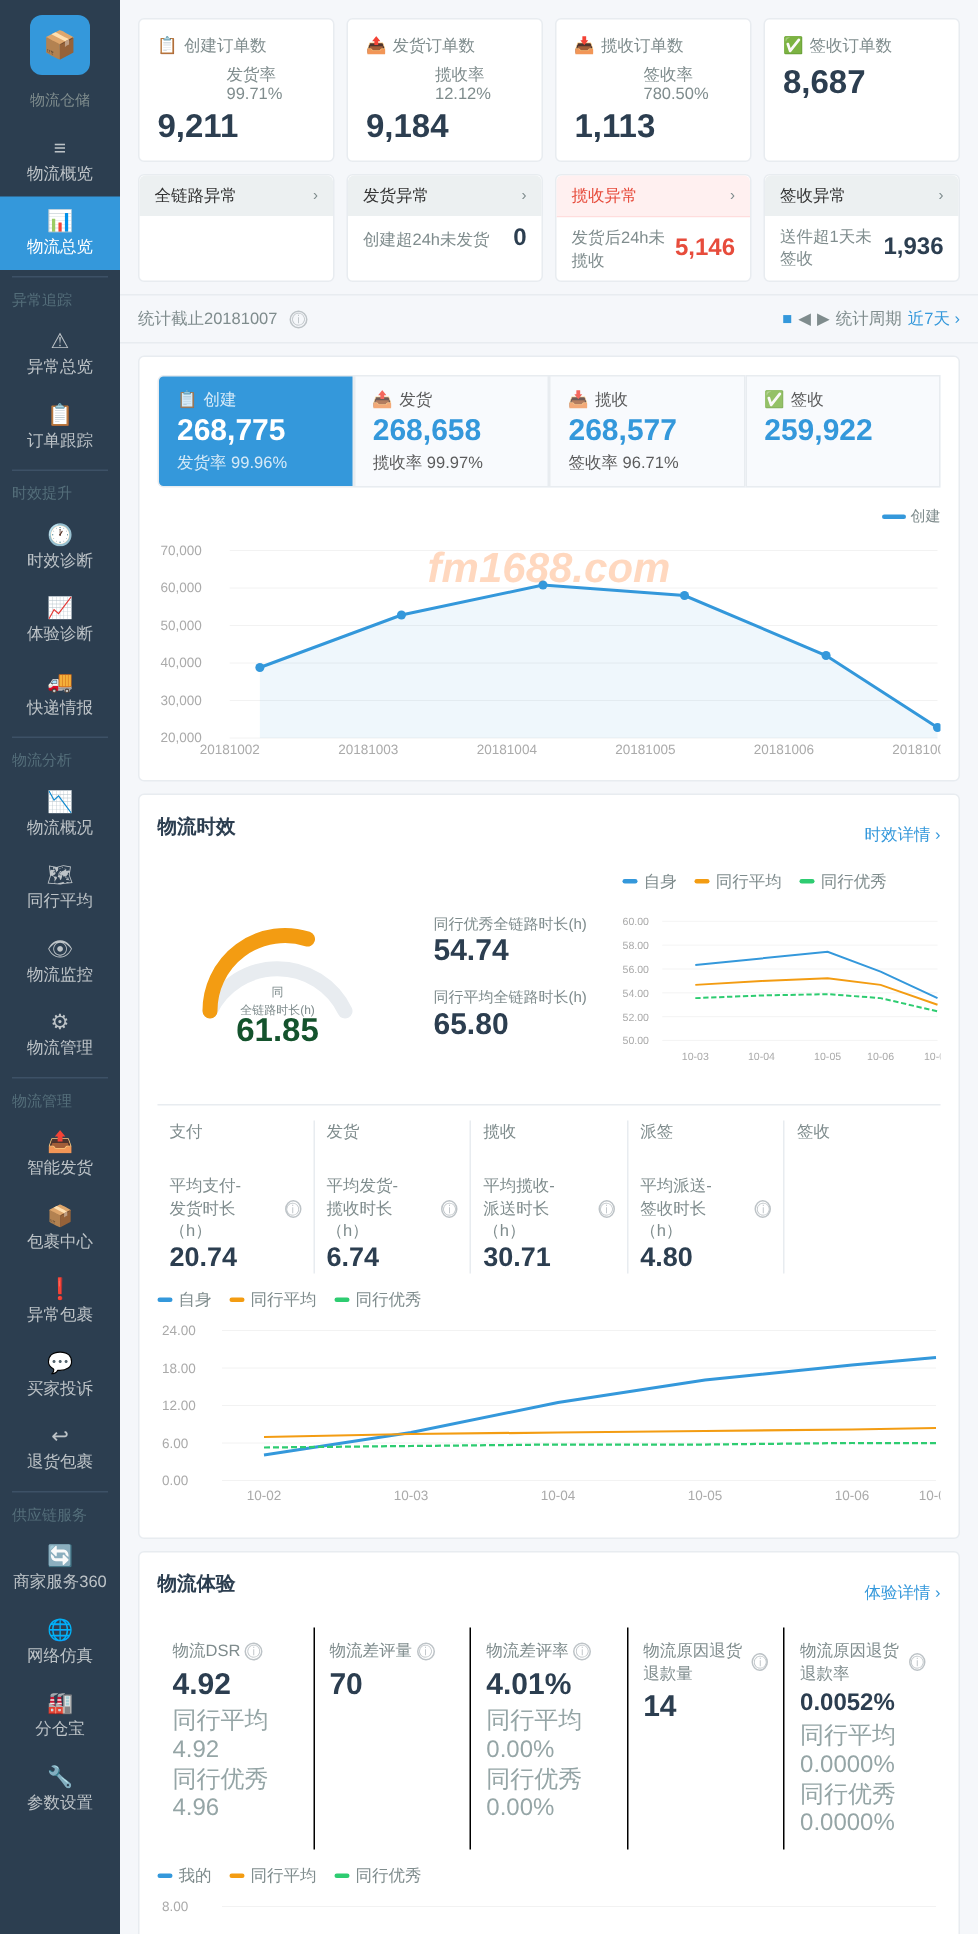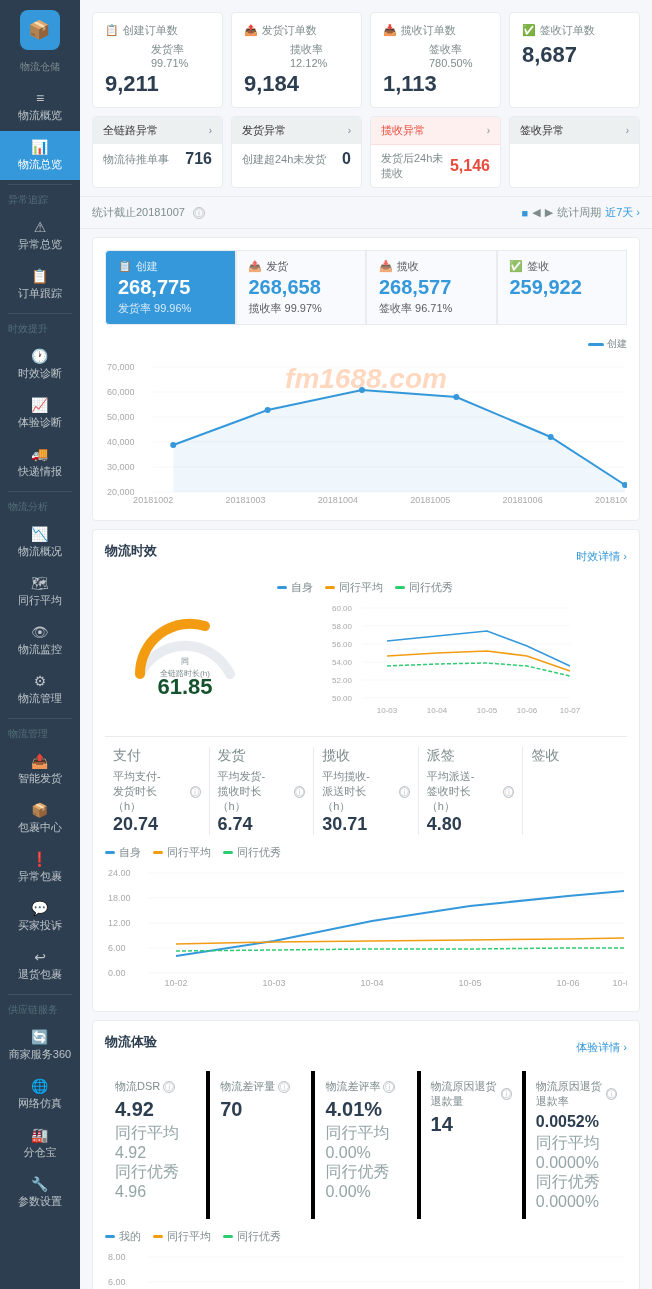--- a/index.html
+++ b/index.html
@@ -60,31 +60,31 @@
     .efficiency-section { background: white; margin: 8px 12px; border-radius: 4px; padding: 12px; border: 1px solid #e8ecf0; }
     .efficiency-header { display: flex; justify-content: space-between; align-items: center; margin-bottom: 10px; }
     .efficiency-link { color: #3498db; font-size: 11px; cursor: pointer; }
     
     .efficiency-top { display: flex; gap: 12px; margin-bottom: 12px; }
     
     
     .stage-times { display: flex; border-top: 1px solid #e8ecf0; padding-top: 10px; margin-top: 8px; }
     .stage-col { flex: 1; padding: 0 8px; border-right: 1px solid #e8ecf0; }
     .stage-col:last-child { border-right: none; }
-    .stage-name { font-size: 14px; color: #7f8c8d; margin-bottom: 4px; }
+    .stage-name { font-size: 11px; color: #7f8c8d; margin-bottom: 21px; }
     .stage-metric { font-size: 11px; color: #7f8c8d; display: flex; align-items: center; gap: 20px; }
     .stage-value { font-size: 18px; font-weight: bold; color: #2c3e50; }
     .legend { display: flex; gap: 12px; margin-bottom: 6px; }
     .legend-item { display: flex; align-items: center; gap: 4px; font-size: 11px; color: #7f8c8d; }
     .legend-dot { width: 10px; height: 3px; border-radius: 2px; }
     
     
     .experience-section { background: white; margin: 8px 12px; border-radius: 4px; padding: 12px; border: 1px solid #e8ecf0; }
     .exp-stats { display: flex; gap: 0; margin-bottom: 10px; }
-    .exp-stat { flex: 1; padding: 8px 10px; border-right: 4px solid #000000; }
+    .exp-stat { flex: 1; padding: 8px 10px; border-right: 1px solid #000000; }
     .exp-stat:last-child { border-right: none; }
     .exp-stat-label { font-size: 11px; color: #7f8c8d; margin-bottom: 4px; display: flex; align-items: center; gap: 3px; }
     .exp-stat-value { font-size: 20px; font-weight: bold; color: #2c3e50; }
     .exp-stat-compare { font-size: 16px; color: #95a5a6; margin-top: 2px; }
     
     
     .info-icon { display: inline-block; width: 12px; height: 12px; border-radius: 50%; border: 1px solid #bdc3c7; color: #bdc3c7; font-size: 9px; text-align: center; line-height: 10px; cursor: pointer; }
     
     .chevron { font-size: 10px; color: #7f8c8d; }
     
@@ -247,24 +247,20 @@
       <div class="stat-card-main blue">8,687</div>
     </div>
   </div>
 
   <div class="anomaly-row">
     <div class="anomaly-card">
       <div class="anomaly-header">
         <span>全链路异常</span>
         <span class="chevron">›</span>
       </div>
-      <div class="anomaly-body">
-        <span>物流待推单事</span>
-        <span class="anomaly-count">716</span>
-      </div>
     </div>
     <div class="anomaly-card">
       <div class="anomaly-header">
         <span>发货异常</span>
         <span class="chevron">›</span>
       </div>
       <div class="anomaly-body">
         <span>创建超24h未发货</span>
         <span class="anomaly-count">0</span>
       </div>
@@ -276,20 +272,24 @@
       </div>
       <div class="anomaly-body">
         <span>发货后24h未揽收</span>
         <span class="anomaly-count red">5,146</span>
       </div>
     </div>
     <div class="anomaly-card">
       <div class="anomaly-header">
         <span>签收异常</span>
         <span class="chevron">›</span>
+      </div>
+      <div class="anomaly-body">
+        <span>送件超1天未签收</span>
+        <span class="anomaly-count">1,936</span>
       </div>
     </div>
   </div>
 
   <div class="section-bar">
     <div class="section-bar-left">
       <span>统计截止20181007</span>
       <span class="info-icon">ⓘ</span>
     </div>
     <div class="section-bar-right">
@@ -405,20 +405,30 @@
           <path d="M 15 70 A 50 50 0 0 1 105 70" fill="none" stroke="#e8ecf0" stroke-width="10" stroke-linecap="round"></path>
 
           <path d="M 15 70 A 50 50 0 0 1 80 22" fill="none" stroke="#f39c12" stroke-width="10" stroke-linecap="round"></path>
 
           <text x="60" y="60" text-anchor="middle" font-size="8" fill="#7f8c8d">同</text>
           <text x="60" y="72" text-anchor="middle" font-size="8" fill="#7f8c8d">全链路时长(h)</text>
         </svg>
         <div style="font-size:22px;font-weight:bold;color:#14532d;margin-top:-10px;">61.85</div>
       </div>
 
+      <div style="display:flex;flex-direction:column;gap:12px;justify-content:center;padding:0 12px;">
+        <div>
+          <div style="font-size:10px;color:#7f8c8d;">同行优秀全链路时长(h)</div>
+          <div style="font-size:20px;font-weight:bold;color:#2c3e50;">54.74</div>
+        </div>
+        <div>
+          <div style="font-size:10px;color:#7f8c8d;">同行平均全链路时长(h)</div>
+          <div style="font-size:20px;font-weight:bold;color:#2c3e50;">65.80</div>
+        </div>
+      </div>
 
       <div style="flex:1;min-width:0;">
         <div class="legend">
           <div class="legend-item">
             <div class="legend-dot" style="background:#3498db;"></div>
             <span>自身</span>
           </div>
           <div class="legend-item">
             <div class="legend-dot" style="background:#f39c12;"></div>
             <span>同行平均</span>

